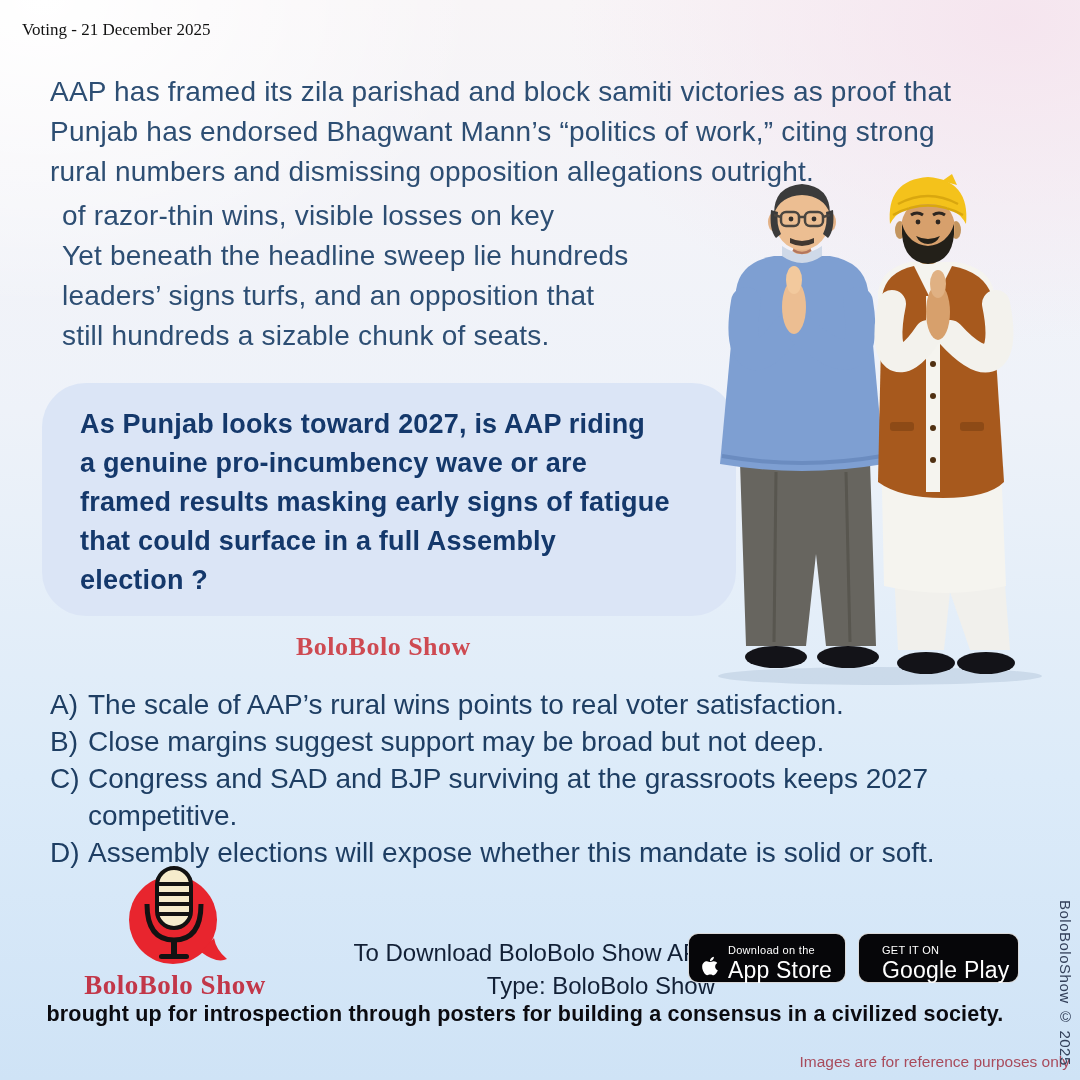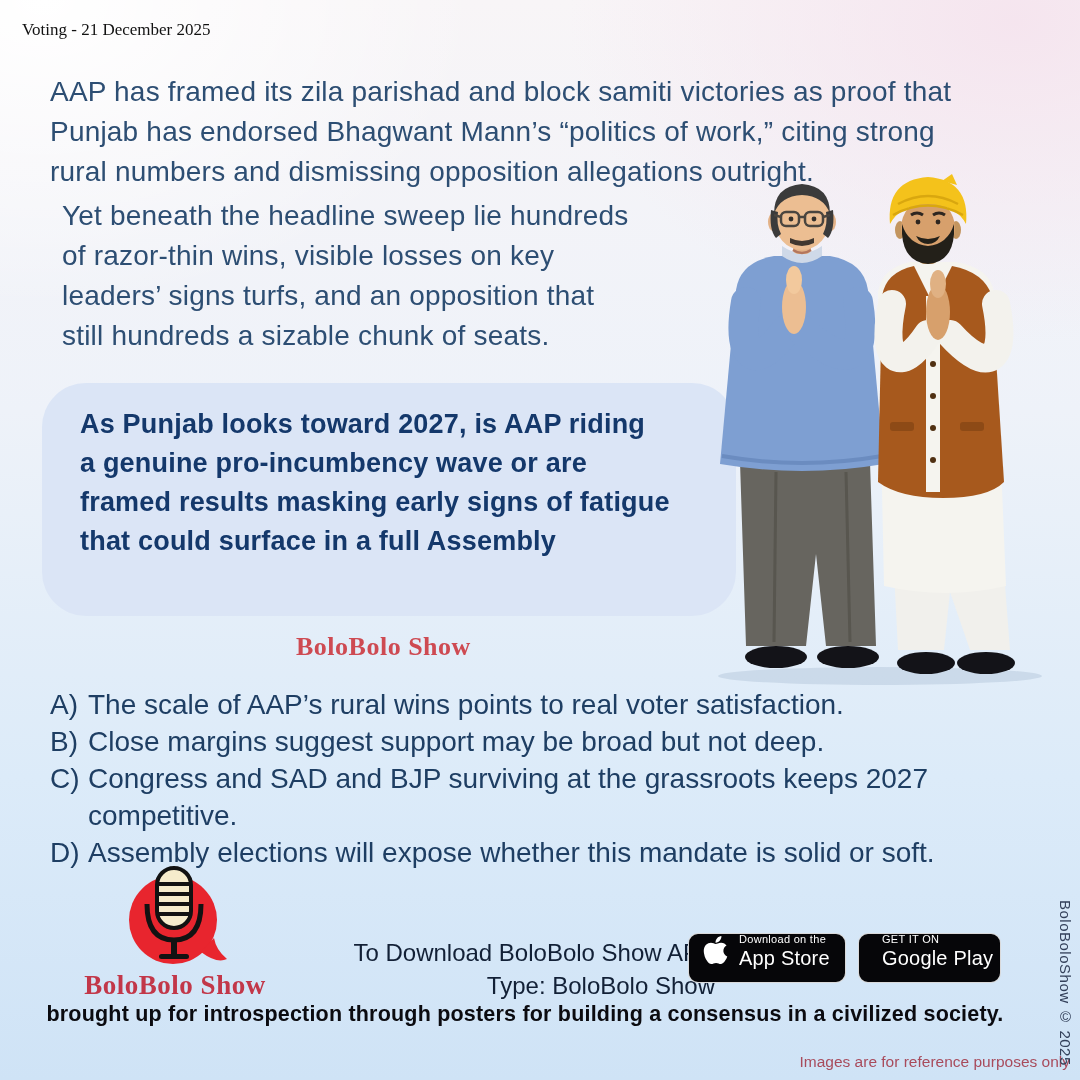--- a/index.html
+++ b/index.html
@@ -27,58 +27,59 @@
   .option{display:flex;}
   .opt-label{flex:0 0 38px;}
   .opt-text{flex:1;}
   .logo{position:absolute; left:70px; top:862px; width:210px; text-align:center;}
   .logo svg{display:block; margin:0 auto;}
   .logo-text{margin-top:2px; font-family:"Liberation Serif", serif; font-weight:bold;
              font-size:27px; color:#c23749; letter-spacing:.5px;}
   .download{position:absolute; left:285px; top:936px; width:430px; text-align:right;
             font-size:24px; line-height:33px; color:#122036; font-weight:500;}
   .badge{position:absolute; height:50px; background:#060609; border-radius:10px;
-         border:1px solid rgba(255,255,255,.85); display:flex; align-items:flex-start;
+         border:1px solid rgba(255,255,255,.85); display:flex; align-items:flex-end;
          gap:10px; padding:0 13px; box-sizing:border-box; color:#fff; cursor:pointer;}
   .badge .bt{display:flex; flex-direction:column; justify-content:center; line-height:1;}
   .badge .small{font-size:11px; letter-spacing:.3px; margin-bottom:3px;}
-  .badge .big{font-size:20px; font-weight:500; letter-spacing:.2px; white-space:nowrap;}
+  .badge .big{font-size:23px; font-weight:500; letter-spacing:.2px; white-space:nowrap;}
   .appstore{left:688px; top:933px; width:158px;}
-  .gplay{left:858px; top:933px; width:143px;}
+  .gplay{left:858px; top:933px; width:161px;}
   .disclaimer{position:absolute; left:15px; right:45px; top:999px; text-align:center;
               font-size:21.5px; font-weight:bold; color:#0b0b10; line-height:30px; letter-spacing:.2px;}
   .refnote{position:absolute; right:10px; top:1053px; font-size:15.5px; color:#a84b5c;}
   .vertical{position:absolute; right:6px; top:900px; height:170px; writing-mode:vertical-rl;
             font-size:15px; color:#33405a; letter-spacing:.5px;}
 </style>
 </head>
 <body>
 
 <div class="poster">
 
   <div class="date">Voting - 21 December 2025</div>
 
   <div class="para p1">
       <div>AAP has framed its zila parishad and block samiti victories as proof that</div>
       <div>Punjab has endorsed Bhagwant Mann’s “politics of work,” citing strong</div>
       <div>rural numbers and dismissing opposition allegations outright.</div>
     </div>
   <div class="para p2">
+      <div>of razor-thin wins, visible losses on key</div>
       <div>Yet beneath the headline sweep lie hundreds</div>
-      <div>of razor-thin wins, visible losses on key</div>
       <div>leaders’ signs turfs, and an opposition that</div>
       <div>still hundreds a sizable chunk of seats.</div>
     </div>
 
   <div class="qbox">
     <div class="qtext">
         <div>As Punjab looks toward 2027, is AAP riding</div>
         <div>a genuine pro-incumbency wave or are</div>
         <div>framed results masking early signs of fatigue</div>
         <div>that could surface in a full Assembly</div>
+        <div>election ?</div>
       </div>
   </div>
 
   <div class="watermark">BoloBolo Show</div>
 
   <div class="photo">
     <svg width="366" height="514" viewBox="0 0 366 514">
       <ellipse cx="182" cy="504" rx="162" ry="9" fill="rgba(105,132,168,0.18)"></ellipse>
 
       <g>

